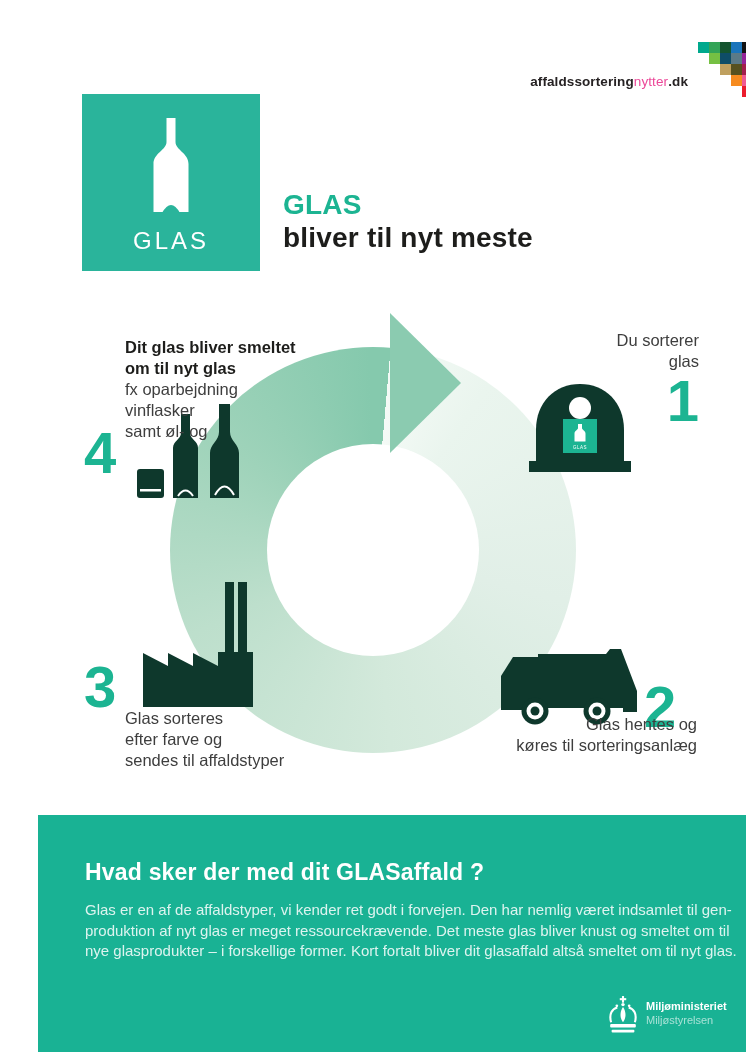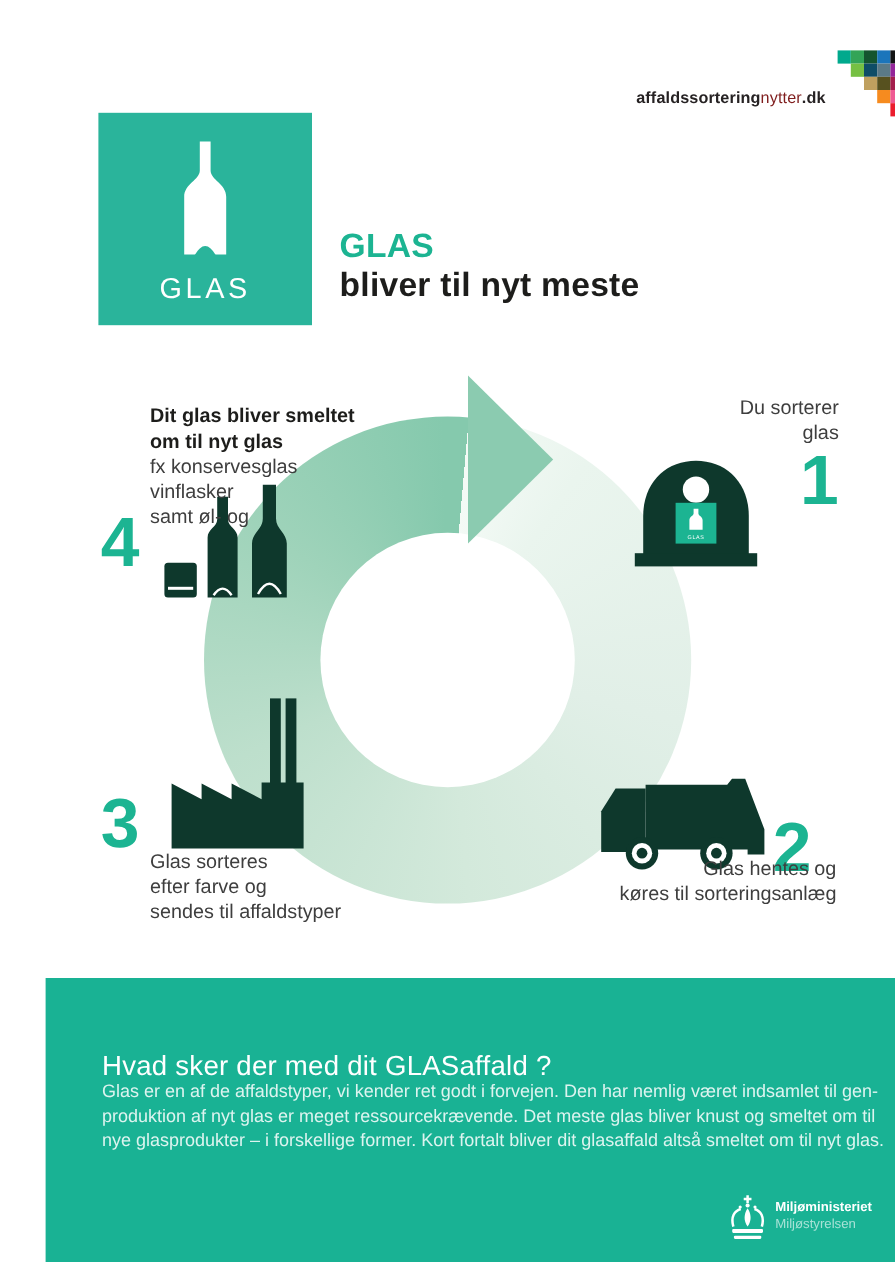--- a/index.html
+++ b/index.html
@@ -5,21 +5,21 @@
   html,body{margin:0;padding:0;}
   body{
     width:746px;height:1052px;position:relative;overflow:hidden;
     background:#ffffff;
     font-family:"Liberation Sans", sans-serif;
   }
 
   
   .site-logo{position:absolute;top:74px;right:58px;font-size:13.5px;color:var(--logo-text);letter-spacing:.1px;}
   .site-logo .b{font-weight:bold;}
-  .site-logo .l{font-weight:normal;color:#7f1d1d;}
+  .site-logo .l{font-weight:normal;color:#ec4899;}
   .logo-squares{position:absolute;left:698px;top:42px;width:60px;height:56px;}
   .logo-squares .sq{position:absolute;width:11px;height:11px;}
 
   
   .badge{position:absolute;left:82px;top:94px;width:178px;height:177px;background:var(--badge-bg);}
   .badge svg{position:absolute;left:0;top:22px;}
   .badge-label{position:absolute;left:0;right:0;bottom:16px;text-align:center;color:#fff;
     font-size:24px;letter-spacing:3px;font-weight:400;}
 
   
@@ -42,21 +42,21 @@
   .num-2{left:644px;top:678px;}
   .num-3{left:84px;top:658px;}
   .num-4{left:84px;top:424px;}
   .txt-1{top:330px;right:47px;}
   .txt-2{top:714px;right:49px;}
   .txt-3{top:708px;left:85px;}
   .txt-4{top:337px;left:85px;}
 
   
   .panel{position:absolute;left:38px;top:815px;width:708px;height:237px;background:var(--panel-bg);}
-  .panel-heading{position:absolute;left:47px;top:60px;color:var(--panel-heading);font-size:23px;font-weight:normal;letter-spacing:.2px;}
+  .panel-heading{position:absolute;left:47px;top:44px;color:var(--panel-heading);font-size:23px;font-weight:bold;letter-spacing:.2px;}
   .panel-body{position:absolute;left:47px;top:85px;color:var(--panel-body-text);font-size:15px;line-height:20.5px;}
   .ministry{position:absolute;left:566px;top:179px;}
   .ministry svg{position:absolute;left:0;top:0;}
   .ministry-name{position:absolute;left:42px;top:6px;color:#fff;font-size:11px;font-weight:bold;white-space:nowrap;}
   .ministry-agency{position:absolute;left:42px;top:20px;color:var(--agency-text);font-size:11px;white-space:nowrap;}
 </style>
 </head>
 <body>
 
 <div class="site-logo">
@@ -152,21 +152,21 @@
   <div>køres til sorteringsanlæg</div>
 </div>
 <div class="step-text txt-3">
   <div>Glas sorteres</div>
   <div>efter farve og</div>
   <div>sendes til affaldstyper</div>
 </div>
 <div class="step-text txt-4">
   <div class="bold">Dit glas bliver smeltet</div>
   <div class="bold">om til nyt glas</div>
-  <div>fx konservesglas</div>
+  <div>fx oparbejdning</div>
   <div>vinflasker</div>
   <div>samt øl- og</div>
 </div>
 
 <div class="panel">
   <div class="panel-heading">Hvad sker der med dit GLASaffald ?</div>
   <div class="panel-body">
     <div>Glas er en af de affaldstyper, vi kender ret godt i forvejen. Den har nemlig været indsamlet til gen-</div>
     <div>produktion af nyt glas er meget ressourcekrævende. Det meste glas bliver knust og smeltet om til</div>
     <div>nye glasprodukter – i forskellige former. Kort fortalt bliver dit glasaffald altså smeltet om til nyt glas.</div>

